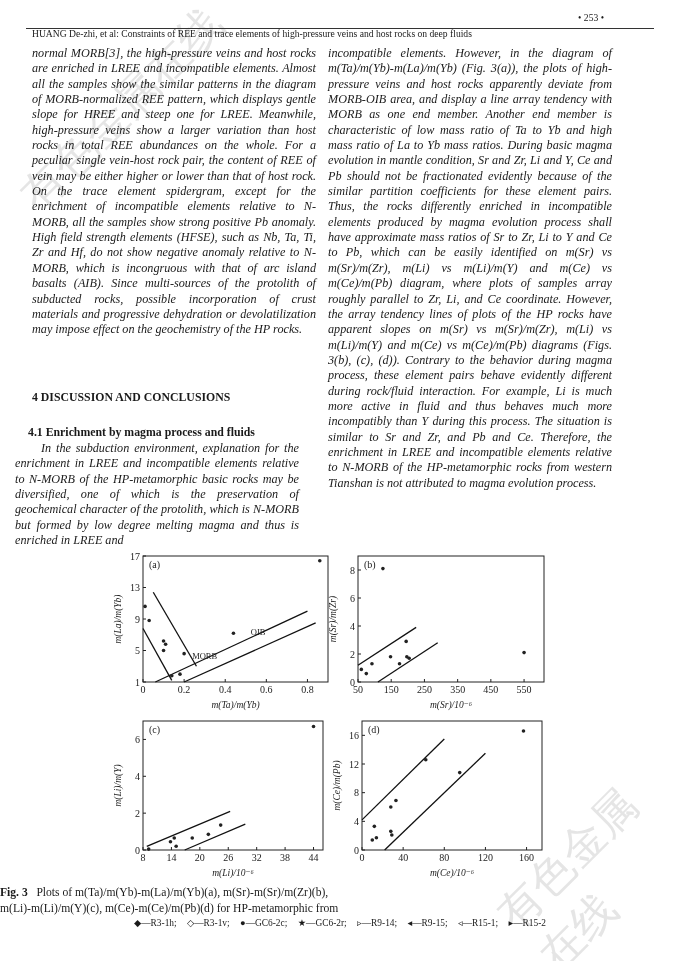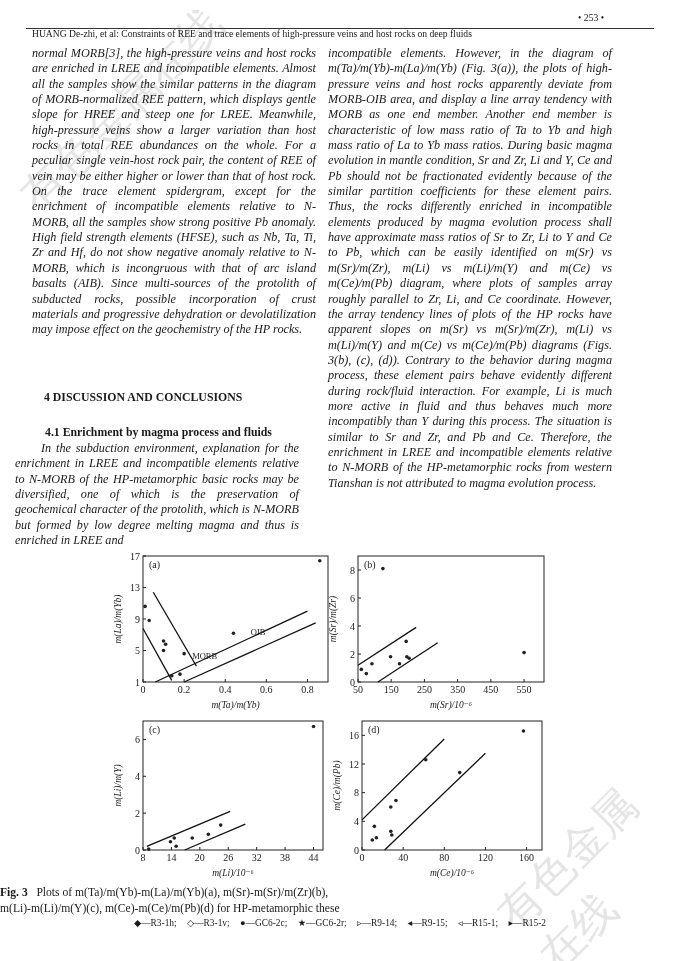--- a/index.html
+++ b/index.html
@@ -8,22 +8,22 @@
   .header { position: absolute; left: 26px; right: 26px; top: 8px; height: 20px;
             font-size: 9.6px; line-height: 20px; border-bottom: 1px solid #333; }
   .header .title { position: absolute; left: 6px; top: 16px; }
   .header .page { position: absolute; right: 50px; top: 0; }
   .col { position: absolute; top: 46px; width: 284px; font-size: 12.2px; line-height: 15.35px;
          text-align: justify; }
   .col.left { left: 32px; }
   .col.right { left: 328px; }
   .col p { margin: 0; font-style: italic; }
   .indent { text-indent: 26px; }
-  .sec4 { position: absolute; left: 32px; top: 390px; font-weight: bold; font-size: 11.8px; margin-left: 12px; }
-  .sec41 { position: absolute; left: 45px; top: 425px; font-weight: bold; font-size: 11.8px; }
+  .sec4 { position: absolute; left: 32px; top: 390px; font-weight: bold; font-size: 11.8px; }
+  .sec41 { position: absolute; left: 28px; top: 425px; font-weight: bold; font-size: 11.8px; }
   .col.left2 { left: 15px; top: 441px; width: 284px; }
   svg.chart { position: absolute; overflow: visible; }
   svg text { font-family: "Liberation Serif", "DejaVu Serif", serif; fill: #222; }
   .caption { position: absolute; left: 0; width: 580px; top: 885px; text-align: left;
              font-size: 11.6px; line-height: 16px; }
   .caption .lbl { font-weight: bold; }
   .legend { position: absolute; left: 0; width: 680px; top: 917px; text-align: center;
             font-size: 9.4px; }
   .legend span.item { margin: 0 4px; }
   .wm { position: absolute; color: rgba(180,180,180,0.35); font-size: 44px;
@@ -209,21 +209,21 @@
     <circle cx="51.82857142857142" cy="119.95" r="1.8" fill="#222"></circle>
     <circle cx="55.94285714285714" cy="85.55" r="1.8" fill="#222"></circle>
     <circle cx="85.77142857142857" cy="44.7" r="1.8" fill="#222"></circle>
     <circle cx="119.71428571428571" cy="57.599999999999994" r="1.8" fill="#222"></circle>
     <circle cx="183.4857142857143" cy="16.03333333333333" r="1.8" fill="#222"></circle>
   </svg>
 
 <div class="caption">
   <span class="lbl">Fig. 3</span>
   &nbsp;&nbsp;<span>Plots of m(Ta)/m(Yb)-m(La)/m(Yb)(a), m(Sr)-m(Sr)/m(Zr)(b),</span><br>
-  <span>m(Li)-m(Li)/m(Y)(c), m(Ce)-m(Ce)/m(Pb)(d) for HP-metamorphic these</span>
+  <span>m(Li)-m(Li)/m(Y)(c), m(Ce)-m(Ce)/m(Pb)(d) for HP-metamorphic from</span>
 </div>
 
 <div class="legend">
   <span class="item"><span>◆</span><span>—R3-1h;</span></span>
   <span class="item"><span>◇</span><span>—R3-1v;</span></span>
   <span class="item"><span>●</span><span>—GC6-2c;</span></span>
   <span class="item"><span>★</span><span>—GC6-2r;</span></span>
   <span class="item"><span>▹</span><span>—R9-14;</span></span>
   <span class="item"><span>◂</span><span>—R9-15;</span></span>
   <span class="item"><span>◃</span><span>—R15-1;</span></span>

